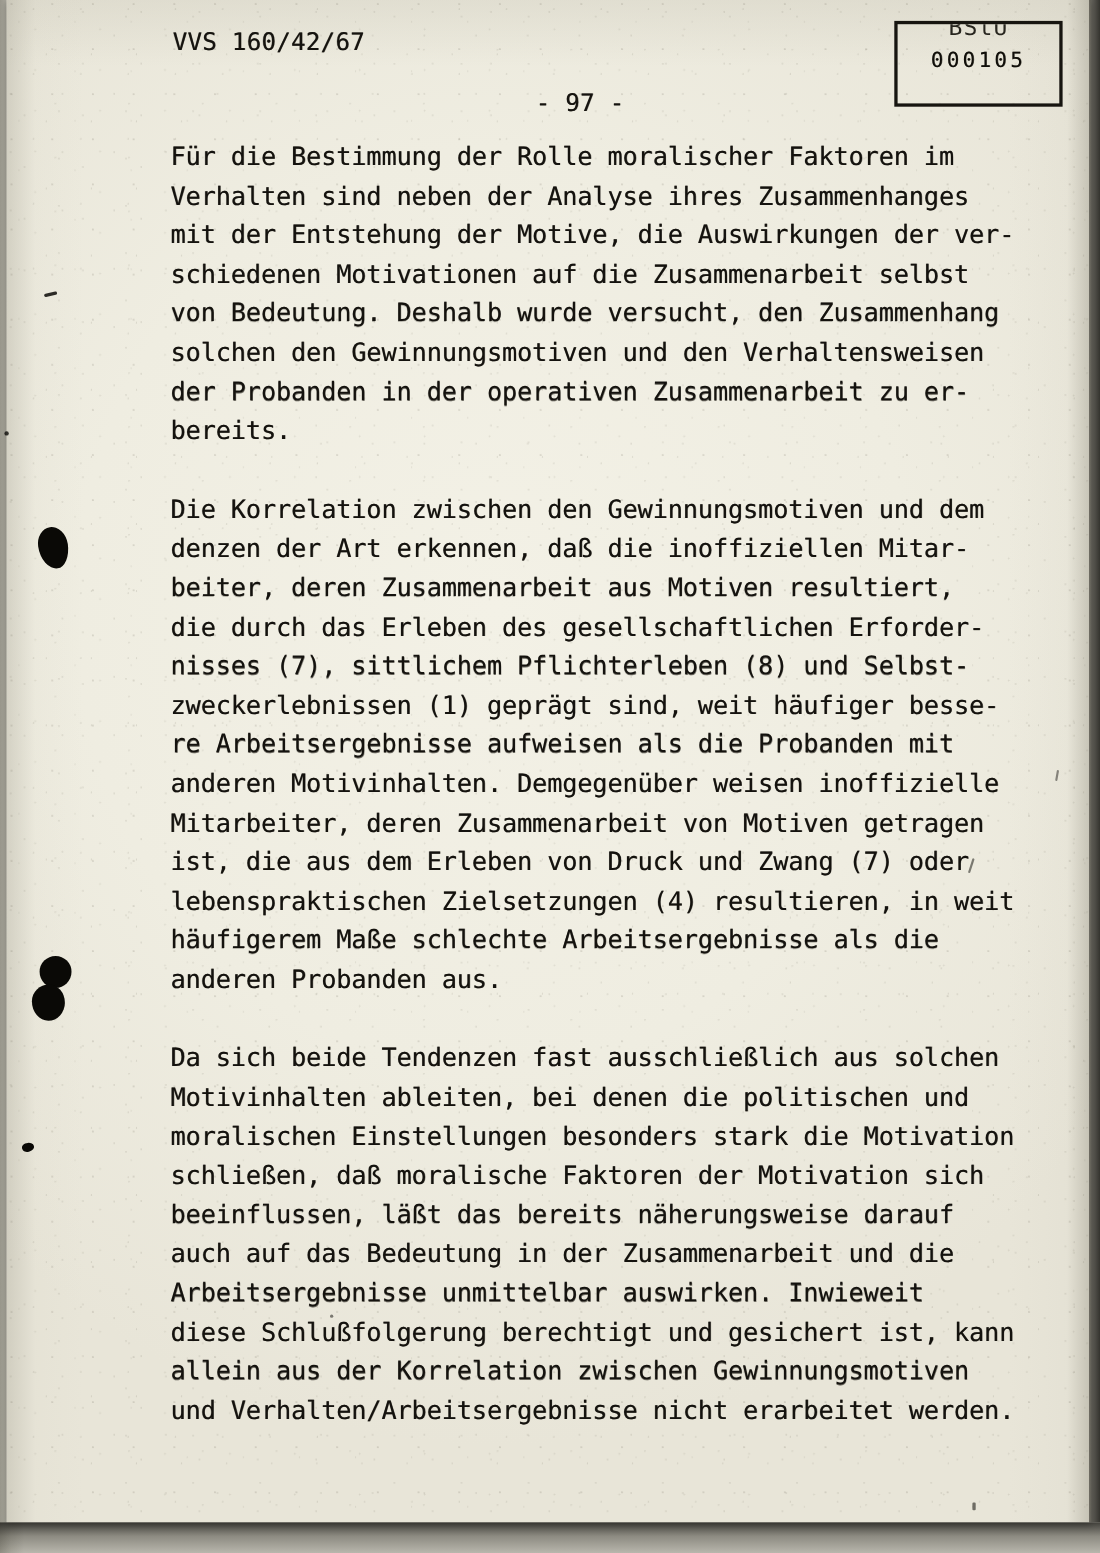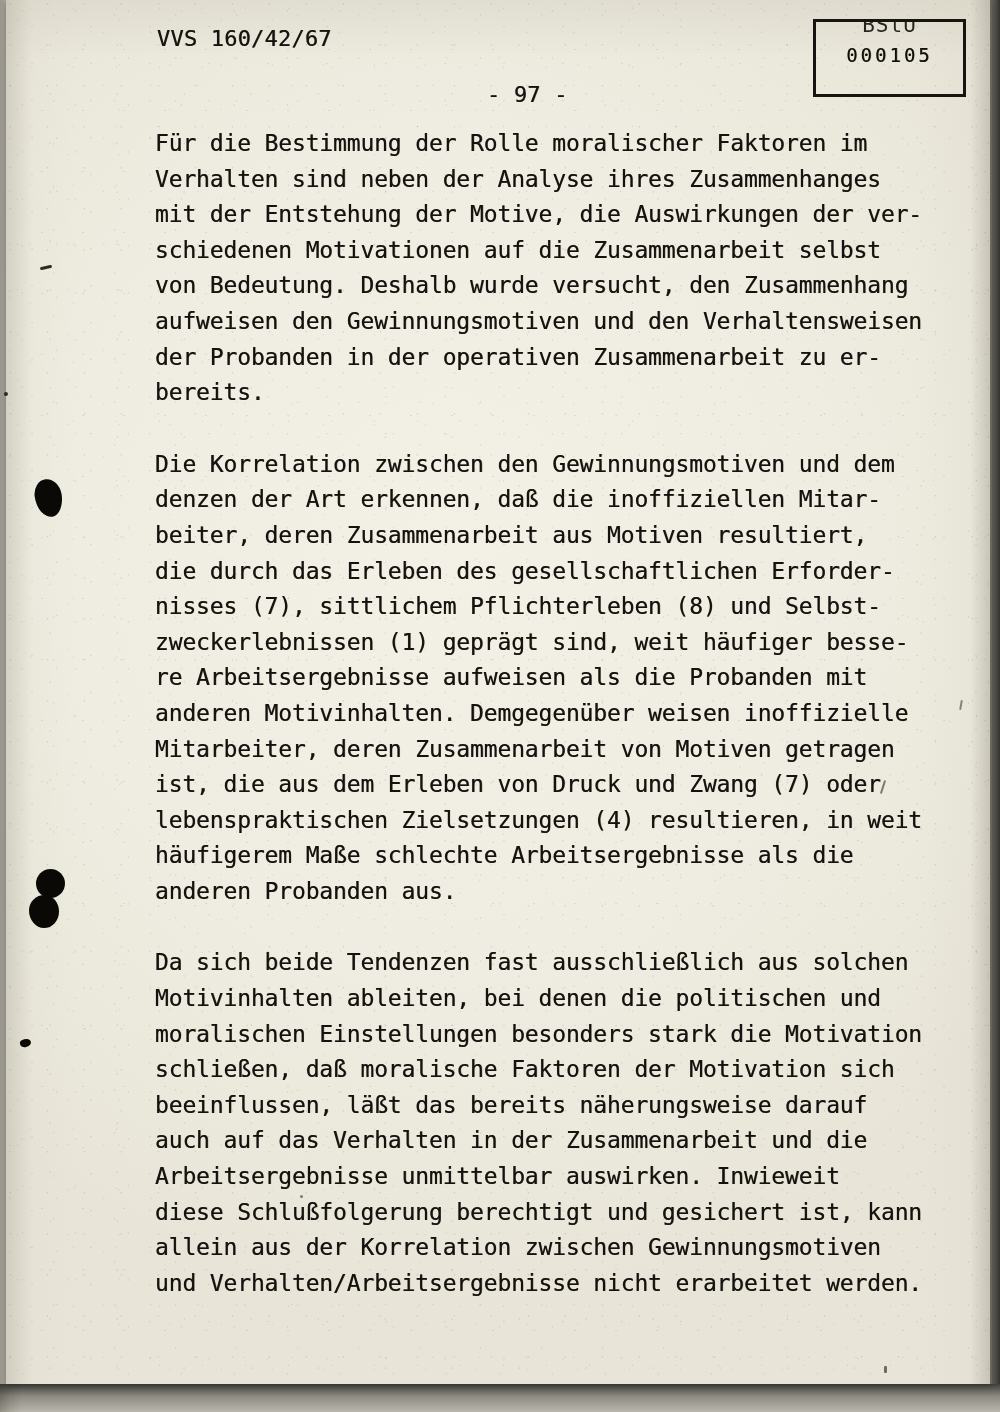--- a/index.html
+++ b/index.html
@@ -226,21 +226,21 @@
     <div class="stamp-number">000105</div>
   </div>
 
   <div class="body-block" id="body-block" style="top:126px;">
       <div class="para">
         <span class="line">Für die Bestimmung der Rolle moralischer Faktoren im</span>
         <span class="line">Verhalten sind neben der Analyse ihres Zusammenhanges</span>
         <span class="line">mit der Entstehung der Motive, die Auswirkungen der ver-</span>
         <span class="line">schiedenen Motivationen auf die Zusammenarbeit selbst</span>
         <span class="line">von Bedeutung. Deshalb wurde versucht, den Zusammenhang</span>
-        <span class="line">aufweisen den Gewinnungsmotiven und den Verhaltensweisen</span>
+        <span class="line">solchen den Gewinnungsmotiven und den Verhaltensweisen</span>
         <span class="line">der Probanden in der operativen Zusammenarbeit zu er-</span>
         <span class="line">bereits.</span>
       </div>
       <div class="para">
         <span class="line">Die Korrelation zwischen den Gewinnungsmotiven und dem</span>
         <span class="line">denzen der Art erkennen, daß die inoffiziellen Mitar-</span>
         <span class="line">beiter, deren Zusammenarbeit aus Motiven resultiert,</span>
         <span class="line">die durch das Erleben des gesellschaftlichen Erforder-</span>
         <span class="line">nisses (7), sittlichem Pflichterleben (8) und Selbst-</span>
         <span class="line">zweckerlebnissen (1) geprägt sind, weit häufiger besse-</span>
@@ -251,21 +251,21 @@
         <span class="line">lebenspraktischen Zielsetzungen (4) resultieren, in weit</span>
         <span class="line">häufigerem Maße schlechte Arbeitsergebnisse als die</span>
         <span class="line">anderen Probanden aus.</span>
       </div>
       <div class="para">
         <span class="line">Da sich beide Tendenzen fast ausschließlich aus solchen</span>
         <span class="line">Motivinhalten ableiten, bei denen die politischen und</span>
         <span class="line">moralischen Einstellungen besonders stark die Motivation</span>
         <span class="line">schließen, daß moralische Faktoren der Motivation sich</span>
         <span class="line">beeinflussen, läßt das bereits näherungsweise darauf</span>
-        <span class="line">auch auf das Verhalten in der Zusammenarbeit und die</span>
+        <span class="line">auch auf das Bedeutung in der Zusammenarbeit und die</span>
         <span class="line">Arbeitsergebnisse unmittelbar auswirken. Inwieweit</span>
         <span class="line">diese Schlußfolgerung berechtigt und gesichert ist, kann</span>
         <span class="line">allein aus der Korrelation zwischen Gewinnungsmotiven</span>
         <span class="line">und Verhalten/Arbeitsergebnisse nicht erarbeitet werden.</span>
       </div>
     </div>
 
   <div class="blot blot-a"></div>
   <div class="blot blot-b1"></div>
   <div class="blot blot-b2"></div>

